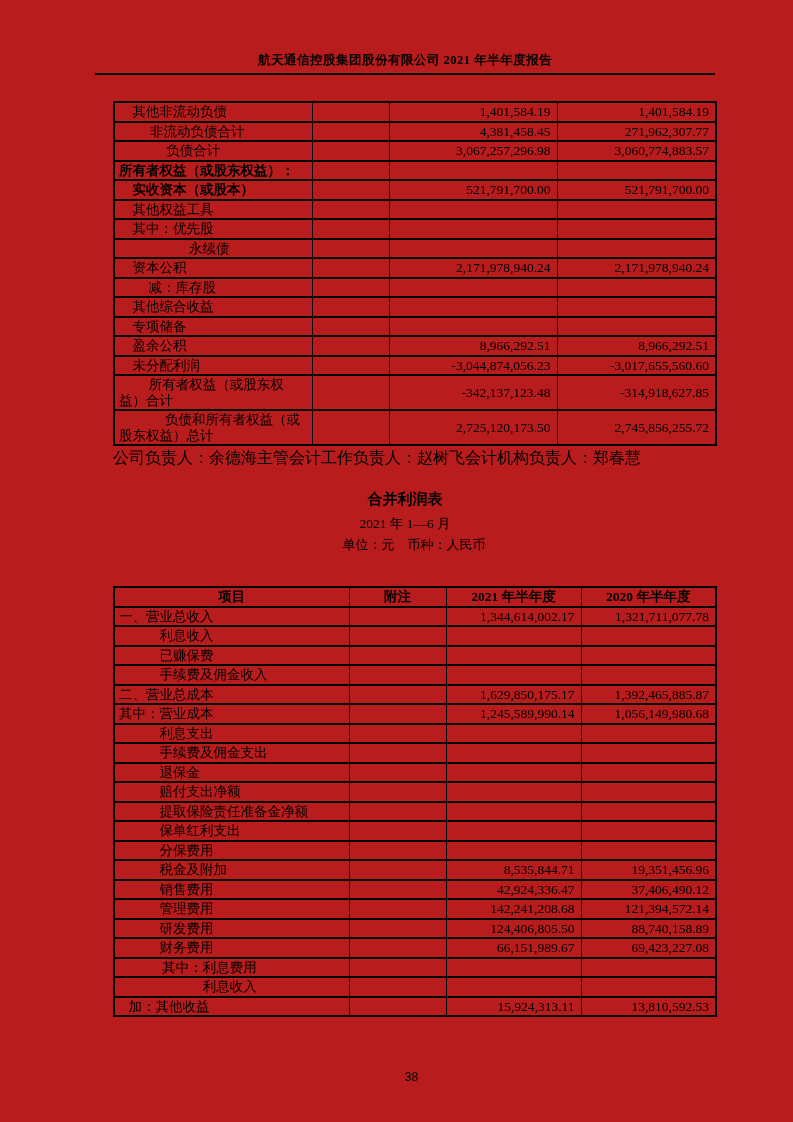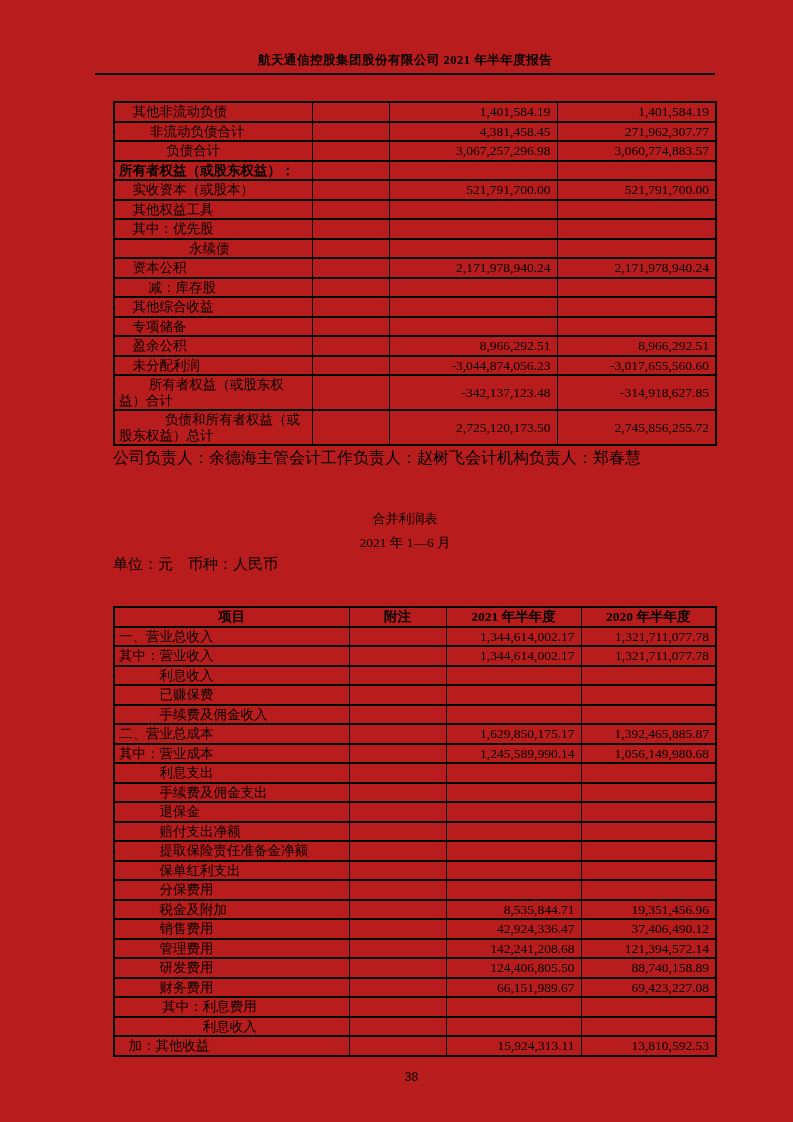--- a/index.html
+++ b/index.html
@@ -55,35 +55,35 @@
   #balance-table col.w-v2    { width: 159px; }
 
   .officers {
     margin-left: 18px;
     margin-top: 3px;
     font-size: 16px;
     line-height: 17px;
   }
 
   .statement-title {
-    margin-top: 44px;
-    text-align: center;
-    font-size: 13px;
-    font-weight: normal;
+    margin-top: 24px;
+    text-align: center;
+    font-size: 15px;
+    font-weight: bold;
   }
   .statement-period {
     margin-top: 6px;
     text-align: center;
     font-size: 13.5px;
   }
   .unit-note {
     margin-left: 18px;
     width: 602px;
-    text-align: left;
-    font-size: 15px;
+    text-align: center;
+    font-size: 13px;
     margin-top: 3px;
     margin-bottom: 1px;
     box-sizing: border-box;
   }
 
   #income-table col.w-label { width: 235px; }
   #income-table col.w-note  { width: 97px;  }
   #income-table col.w-v1    { width: 135px; }
   #income-table col.w-v2    { width: 135px; }
 
@@ -134,21 +134,21 @@
             <td class="c-num">3,067,257,296.98</td>
             <td class="c-num">3,060,774,883.57</td>
           </tr>
           <tr>
             <td class="c-label bold">所有者权益（或股东权益）：</td>
             <td class="c-note"></td>
             <td class="c-num"></td>
             <td class="c-num"></td>
           </tr>
           <tr>
-            <td class="c-label" style="text-indent: 1em;">实收资本（或股本）</td>
+            <td class="c-label" style="text-indent: 1em; font-weight: bold;">实收资本（或股本）</td>
             <td class="c-note"></td>
             <td class="c-num">521,791,700.00</td>
             <td class="c-num">521,791,700.00</td>
           </tr>
           <tr>
             <td class="c-label" style="text-indent: 1em;">其他权益工具</td>
             <td class="c-note"></td>
             <td class="c-num"></td>
             <td class="c-num"></td>
           </tr>
@@ -237,26 +237,20 @@
         </tr>
       </thead>
       <tbody>
           <tr>
             <td class="c-label">一、营业总收入</td>
             <td class="c-note"></td>
             <td class="c-num">1,344,614,002.17</td>
             <td class="c-num">1,321,711,077.78</td>
           </tr>
           <tr>
-            <td class="c-label">其中：营业收入</td>
-            <td class="c-note"></td>
-            <td class="c-num">1,344,614,002.17</td>
-            <td class="c-num">1,321,711,077.78</td>
-          </tr>
-          <tr>
             <td class="c-label" style="text-indent: 3em;">利息收入</td>
             <td class="c-note"></td>
             <td class="c-num"></td>
             <td class="c-num"></td>
           </tr>
           <tr>
             <td class="c-label" style="text-indent: 3em;">已赚保费</td>
             <td class="c-note"></td>
             <td class="c-num"></td>
             <td class="c-num"></td>

